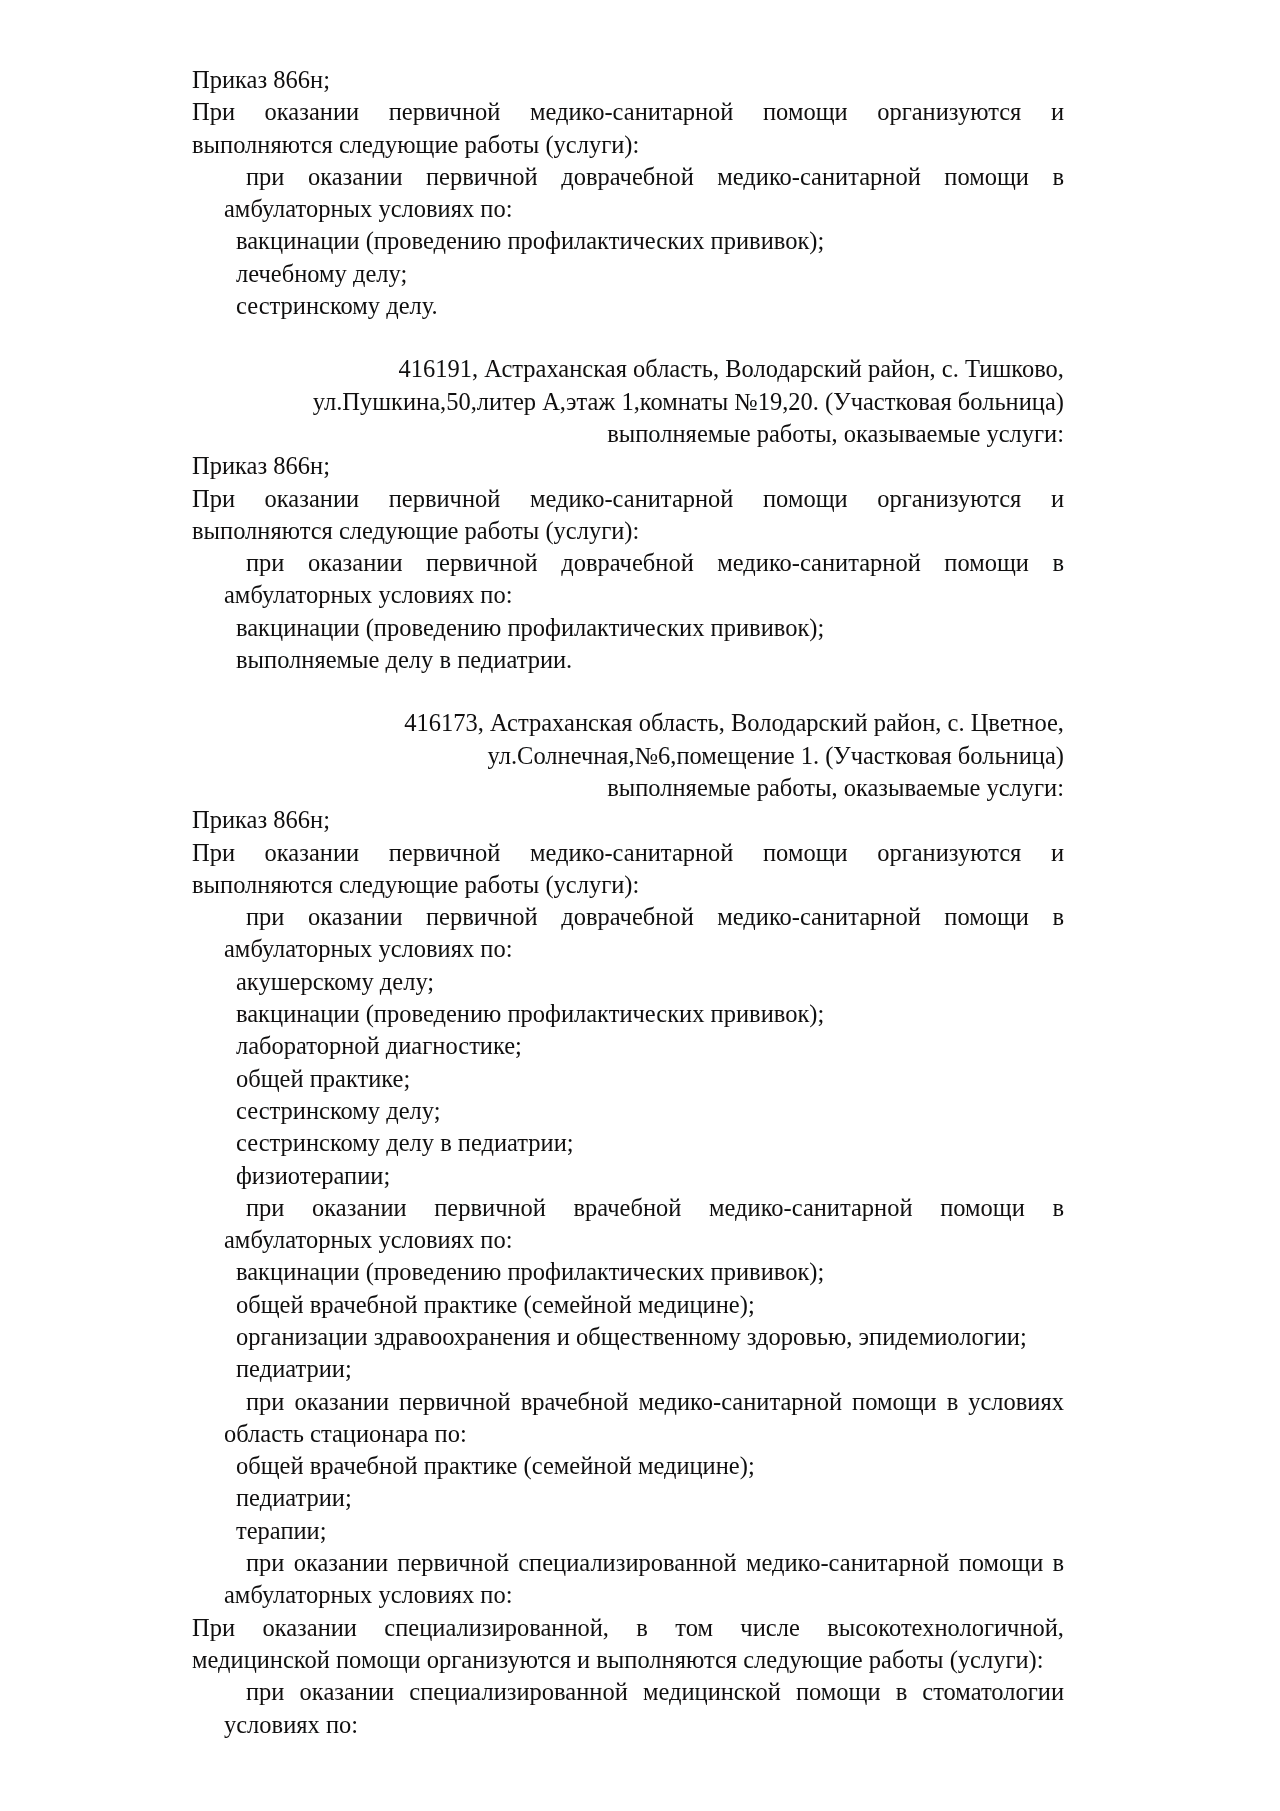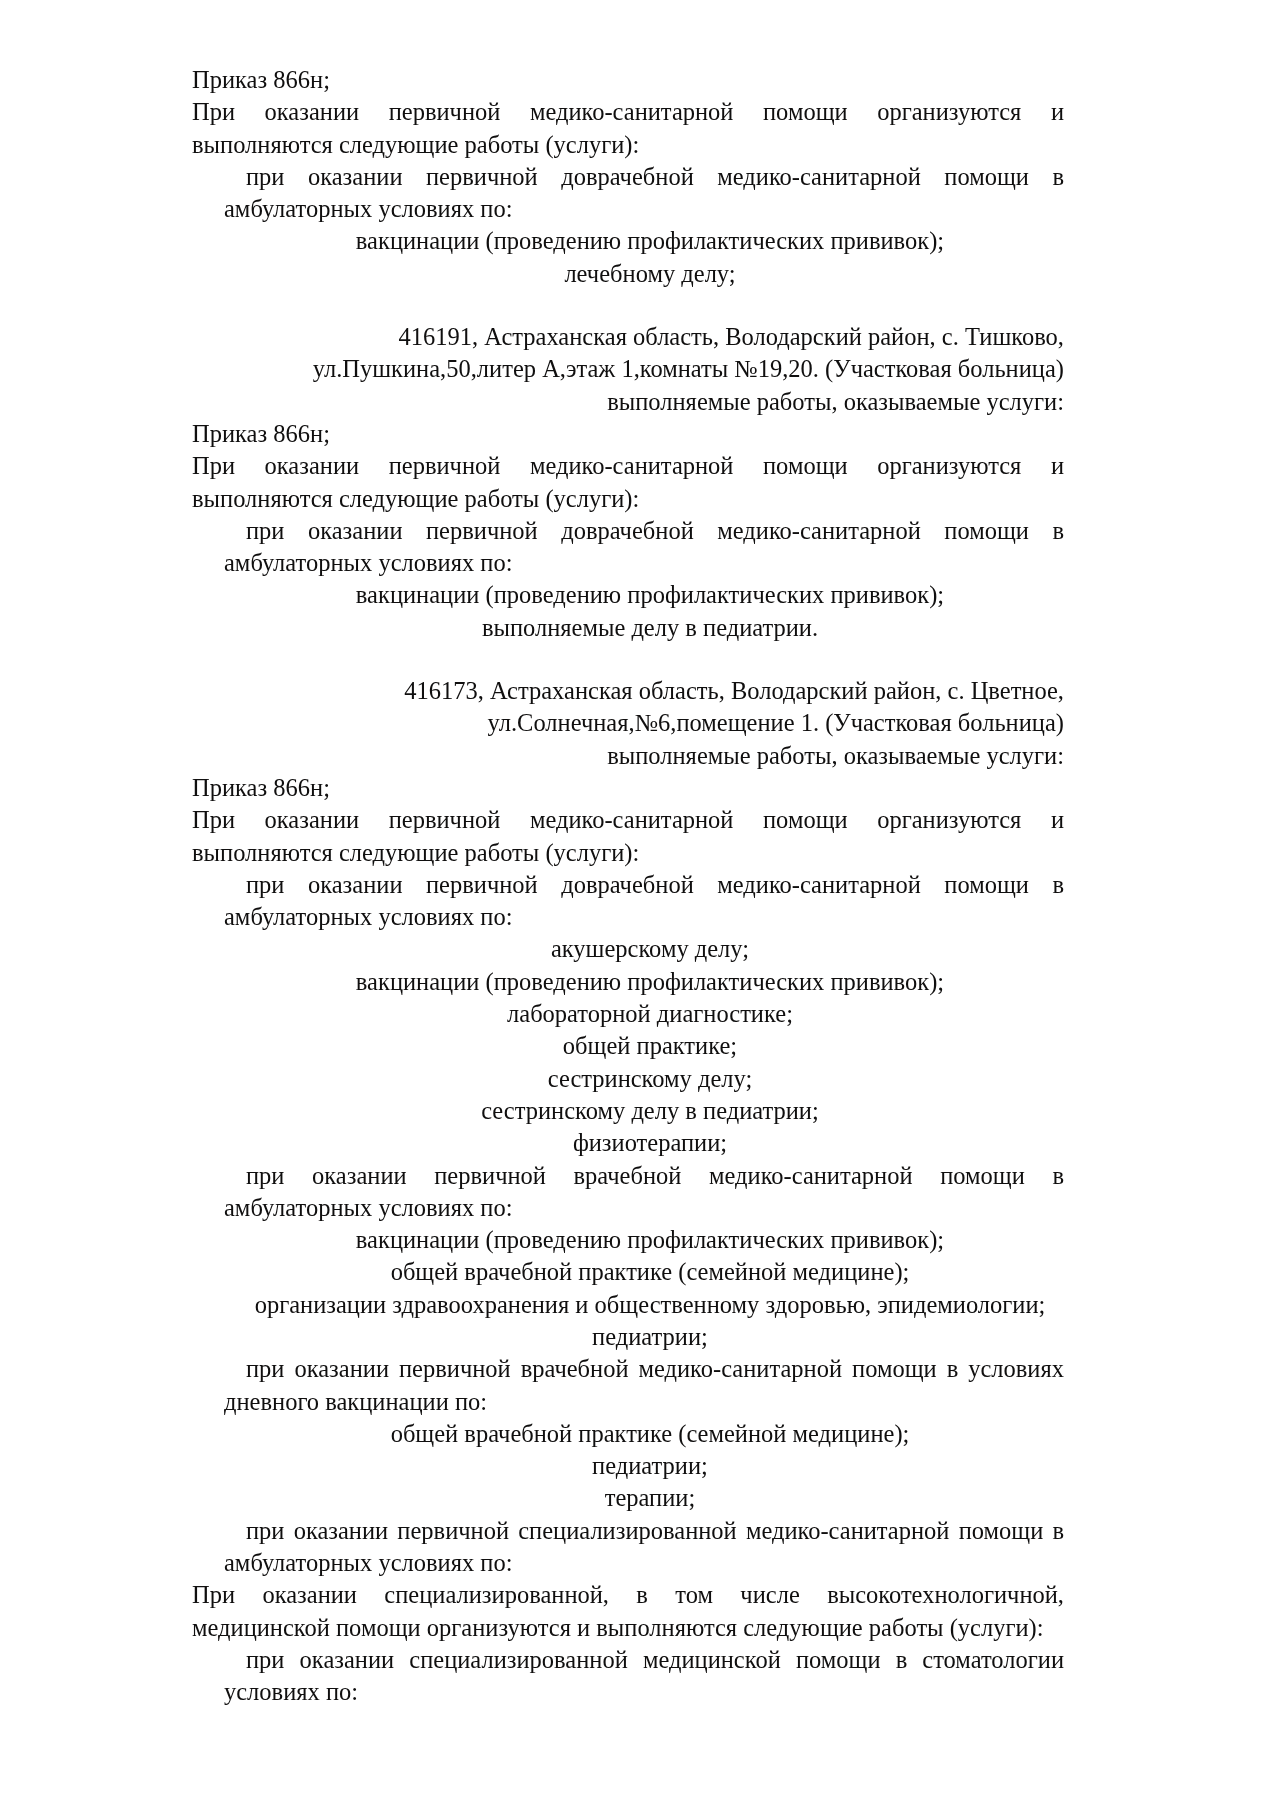--- a/index.html
+++ b/index.html
@@ -31,21 +31,21 @@
     margin: 0;
     text-align: justify;
     text-justify: inter-word;
     white-space: pre-wrap;
   }
   .p.body-noind {
     text-indent: 0;
   }
   
   .p.item {
-    text-align: center;
+    text-align: left;
     padding-left: 44px;
   }
   
   .p.sub {
     text-indent: 22px;
     margin-left: 32px;
   }
   
   .p.addr {
     text-align: right;
@@ -59,20 +59,21 @@
 <body>
 
 <div class="page">
   <div class="content" id="doc-body">
       <div>
         <p class="p body-noind">Приказ 866н;</p>
         <p class="p body-noind">При оказании первичной медико-санитарной помощи организуются и выполняются следующие работы (услуги):</p>
         <p class="p sub">при оказании первичной доврачебной медико-санитарной помощи в амбулаторных условиях по:</p>
         <p class="p item">вакцинации (проведению профилактических прививок);</p>
         <p class="p item">лечебному делу;</p>
+        <p class="p item">сестринскому делу.</p>
       </div>
       <div class="gap"></div>
       <div>
         <p class="p addr">416191, Астраханская область, Володарский район, с. Тишково, ул.Пушкина,50,литер А,этаж 1,комнаты №19,20. (Участковая больница)</p>
         <p class="p addr">выполняемые работы, оказываемые услуги:</p>
         <p class="p body-noind">Приказ 866н;</p>
         <p class="p body-noind">При оказании первичной медико-санитарной помощи организуются и выполняются следующие работы (услуги):</p>
         <p class="p sub">при оказании первичной доврачебной медико-санитарной помощи в амбулаторных условиях по:</p>
         <p class="p item">вакцинации (проведению профилактических прививок);</p>
         <p class="p item">выполняемые делу в педиатрии.</p>
@@ -90,21 +91,21 @@
         <p class="p item">лабораторной диагностике;</p>
         <p class="p item">общей практике;</p>
         <p class="p item">сестринскому делу;</p>
         <p class="p item">сестринскому делу в педиатрии;</p>
         <p class="p item">физиотерапии;</p>
         <p class="p sub">при оказании первичной врачебной медико-санитарной помощи в амбулаторных условиях по:</p>
         <p class="p item">вакцинации (проведению профилактических прививок);</p>
         <p class="p item">общей врачебной практике (семейной медицине);</p>
         <p class="p item">организации здравоохранения и общественному здоровью, эпидемиологии;</p>
         <p class="p item">педиатрии;</p>
-        <p class="p sub">при оказании первичной врачебной медико-санитарной помощи в условиях дневного вакцинации по:</p>
+        <p class="p sub">при оказании первичной врачебной медико-санитарной помощи в условиях область стационара по:</p>
         <p class="p item">общей врачебной практике (семейной медицине);</p>
         <p class="p item">педиатрии;</p>
         <p class="p item">терапии;</p>
         <p class="p sub">при оказании первичной специализированной медико-санитарной помощи в амбулаторных условиях по:</p>
         <p class="p body-noind">При оказании специализированной, в том числе высокотехнологичной, медицинской помощи организуются и выполняются следующие работы (услуги):</p>
         <p class="p sub">при оказании специализированной медицинской помощи в стоматологии условиях по:</p>
       </div>
     </div>
 </div>
 

